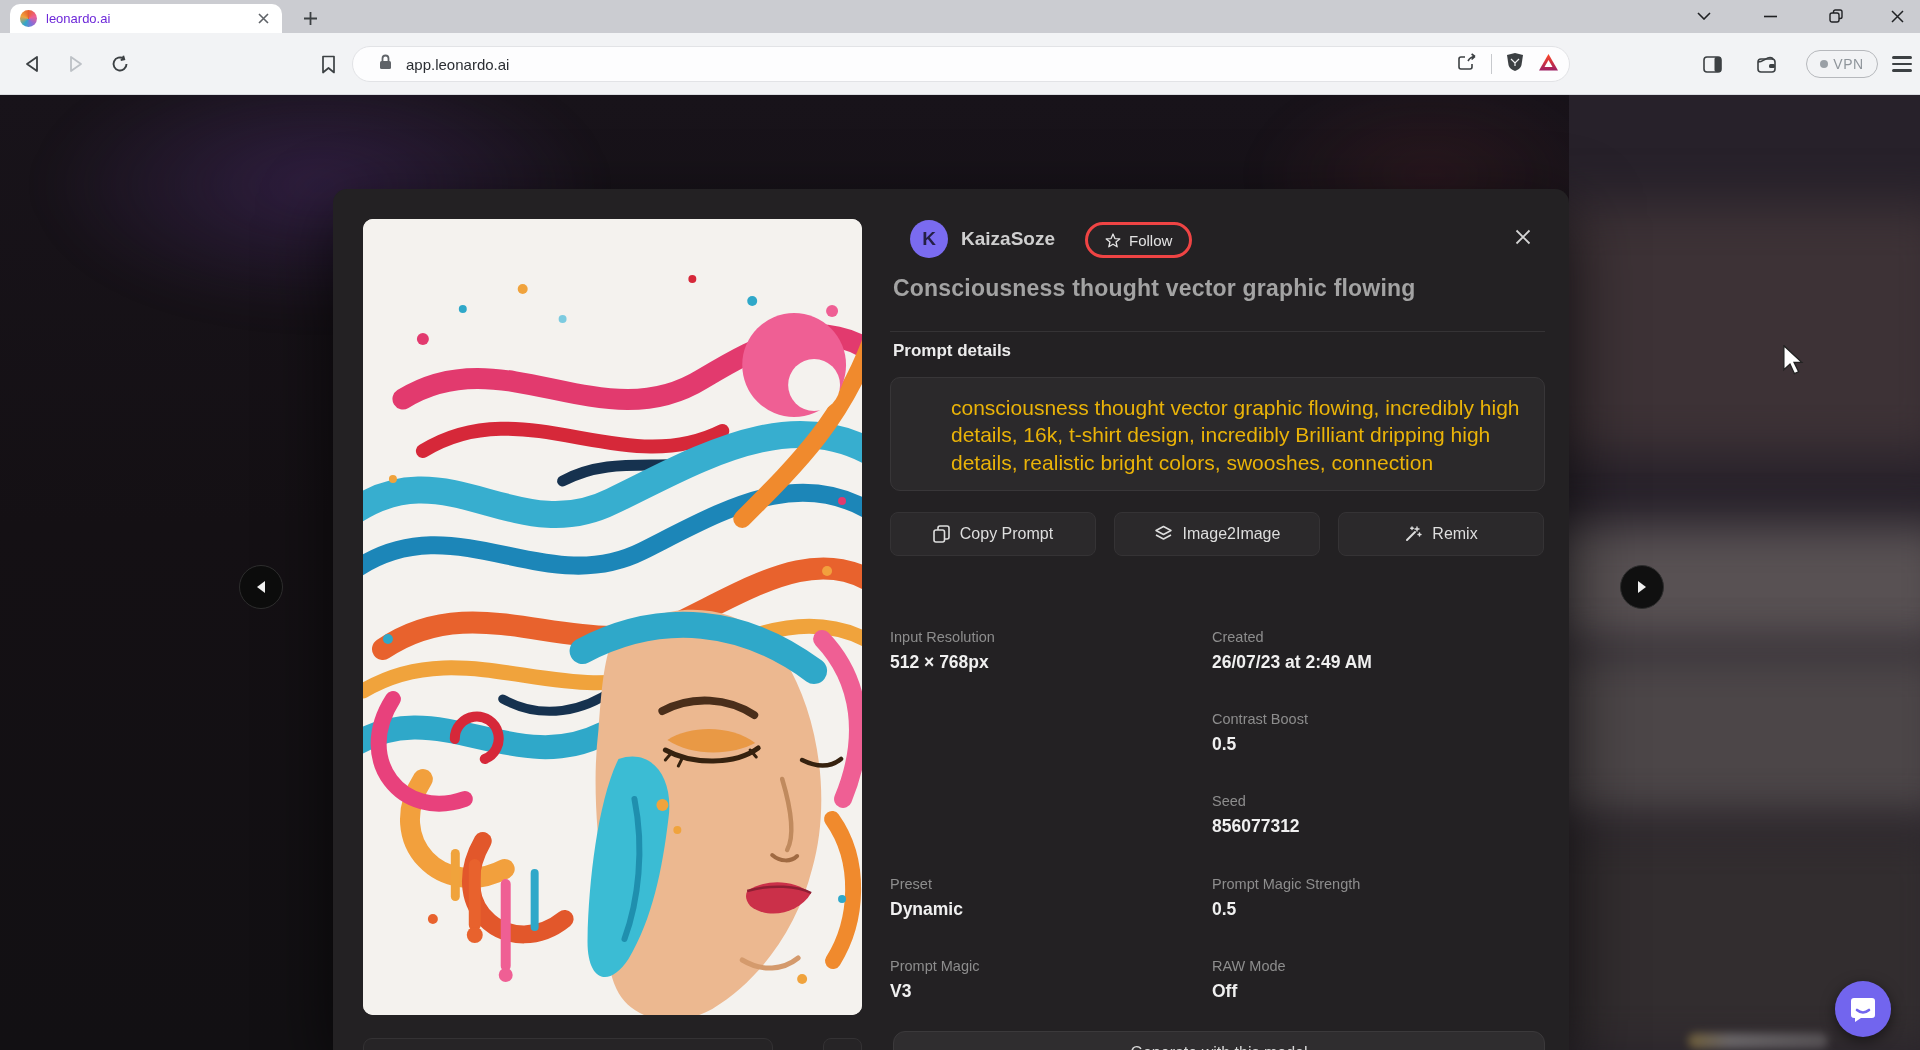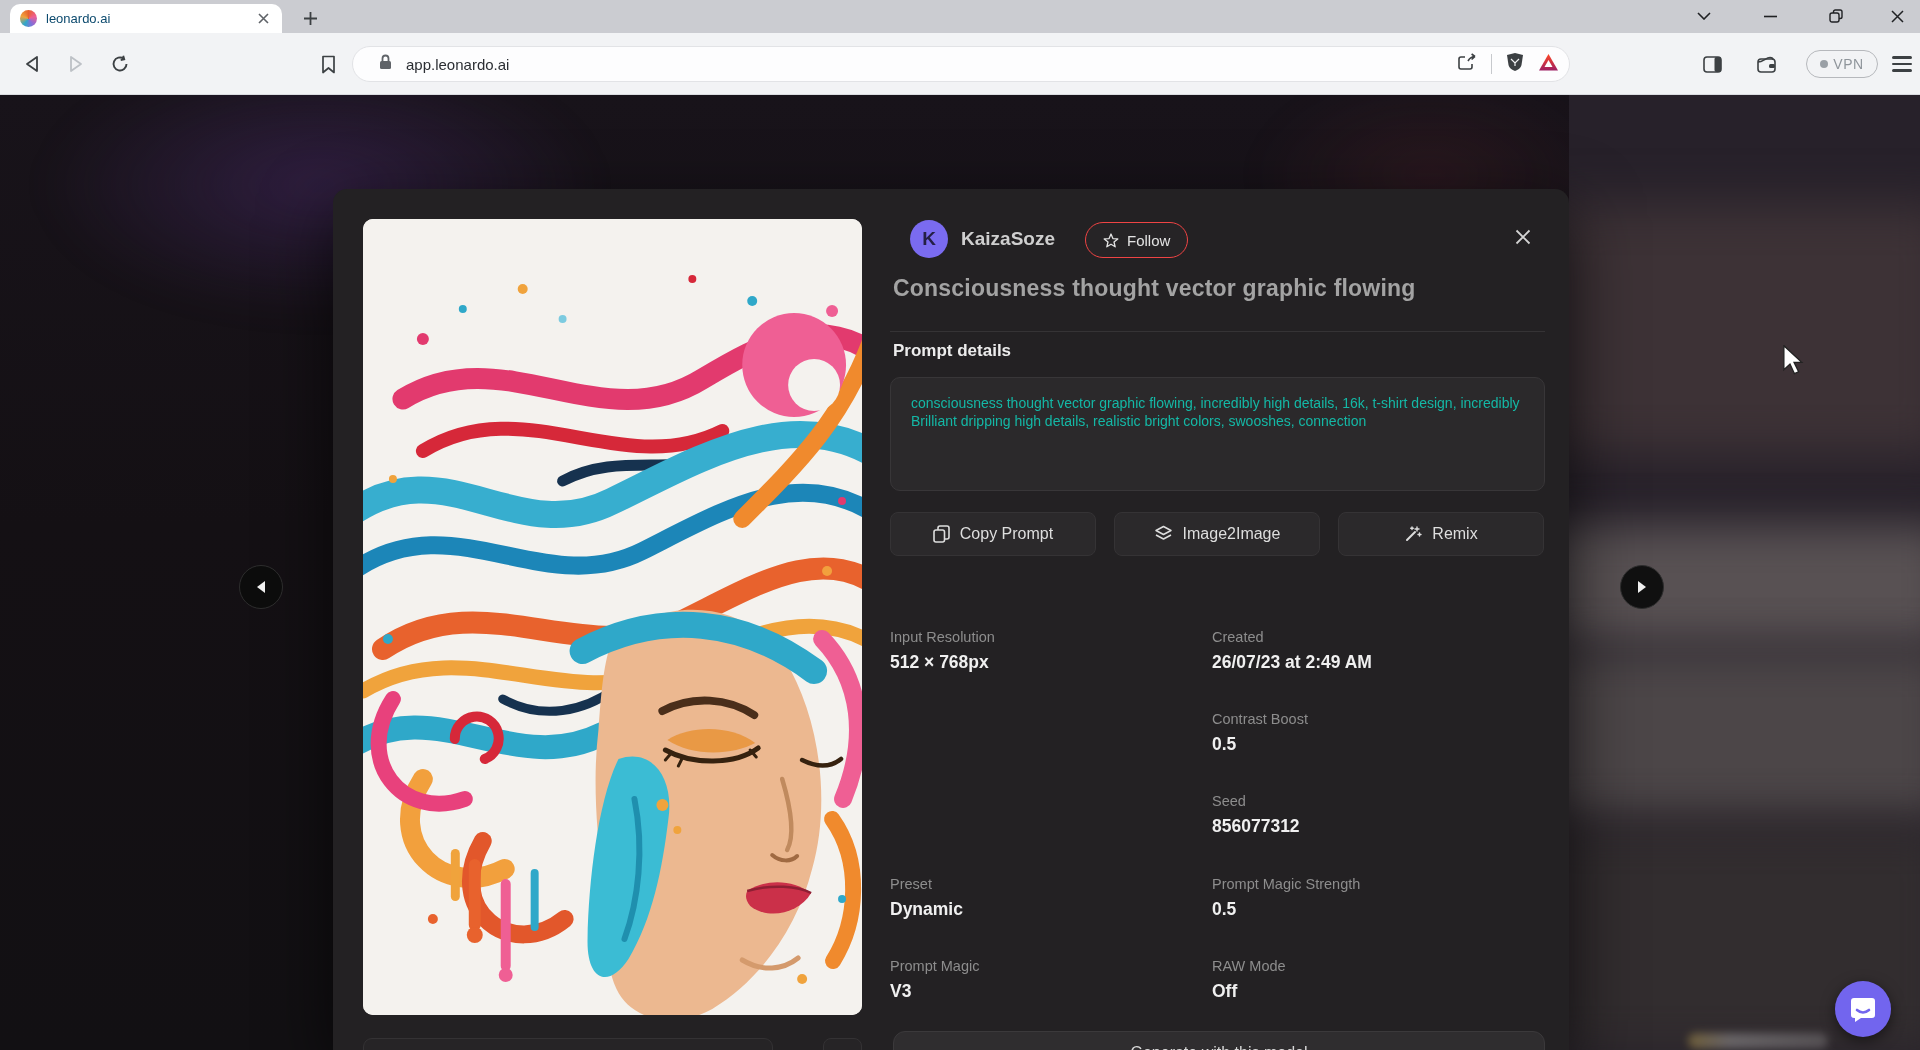--- a/index.html
+++ b/index.html
@@ -6,21 +6,21 @@
   html,body { width:1920px; height:1050px; overflow:hidden; background:#141014;
               font-family:"Liberation Sans", sans-serif; }
   .screen { position:relative; width:1920px; height:1050px; overflow:hidden; }
 
   
   .tabstrip { position:absolute; left:0; top:0; width:1920px; height:33px; background:#cbccd1; }
   .tab { position:absolute; left:10px; top:4px; width:272px; height:29px; background:#ffffff;
          border-radius:10px 10px 0 0; display:flex; align-items:center; padding:0 10px; }
   .favicon { width:17px; height:17px; border-radius:50%; flex:0 0 auto;
              background:conic-gradient(#e8622d,#ef5f94,#8a6cd8,#2fa8c9,#f0a33c,#e8622d); }
-  .tab-title { font-size:13px; color:#0c4a6e; margin-left:9px; white-space:nowrap; }
+  .tab-title { font-size:13px; color:#6d28d9; margin-left:9px; white-space:nowrap; }
   .tab-close { margin-left:auto; width:18px; height:18px; display:flex; align-items:center; justify-content:center; }
   .newtab { position:absolute; left:296px; top:4px; width:28px; height:28px; display:flex; align-items:center; justify-content:center; }
   .winctl { position:absolute; top:0; width:46px; height:32px; display:flex; align-items:center; justify-content:center; }
   .toolbar { position:absolute; left:0; top:33px; width:1920px; height:62px; background:#f2f3f5; border-bottom:1px solid #dadce0; }
   .tool-btn { position:absolute; top:11px; width:40px; height:40px; border-radius:50%;
               display:flex; align-items:center; justify-content:center; }
   .urlbar { position:absolute; left:352px; top:13px; width:1218px; height:36px; background:#fdfdfe;
             border-radius:18px; border:1px solid #e2e3e6; display:flex; align-items:center; }
   .lock { margin-left:26px; }
   .url-text { font-size:15px; color:#2b2e33; margin-left:14px; }
@@ -53,31 +53,31 @@
   
   .modal { position:absolute; left:333px; top:94px; width:1236px; height:861px; background:#232123;
            border-radius:14px 14px 0 0; box-shadow:0 24px 70px rgba(0,0,0,.65); overflow:hidden; }
   .artwork { position:absolute; left:30px; top:30px; width:499px; height:796px; border-radius:10px;
              overflow:hidden; background:#f4f2ee; }
   .avatar { position:absolute; left:577px; top:31px; width:38px; height:38px; border-radius:50%;
             background:#7a6bf0; display:flex; align-items:center; justify-content:center;
             font-size:19px; font-weight:bold; color:#241f45; }
   .author-name { position:absolute; left:628px; top:39px; font-size:19px; font-weight:600; color:#cfcfcf; }
   .follow-btn { position:absolute; left:752px; top:33px; height:36px; padding:0 17px; border-radius:18px;
-                background:#262426; border:1px solid #ef4444; display:flex; align-items:center; gap:8px; }
+                background:#262426; border:3px solid #ef4444; display:flex; align-items:center; gap:8px; }
   .follow-btn span { font-size:15px; color:#e3e3e3; }
   .modal-close { position:absolute; left:1173px; top:31px; width:34px; height:34px; display:flex;
                  align-items:center; justify-content:center; }
   .modal-title { position:absolute; left:560px; top:86px; width:650px; font-size:23px; font-weight:bold;
                  color:#a3a3a3; letter-spacing:.2px; }
   .hdiv { position:absolute; left:557px; top:142px; width:655px; height:1px; background:#353335; }
   .prompt-heading { position:absolute; left:560px; top:152px; font-size:17px; font-weight:bold; color:#ececec; }
   .prompt-box { position:absolute; left:557px; top:188px; width:655px; height:114px; background:#2b292b;
                 border:1px solid #383638; border-radius:10px; padding:16px 20px; }
-  .prompt-text { font-size:14px; line-height:1.3; color:#14b8a6; }
+  .prompt-text { font-size:21px; line-height:1.3; color:#eab308;margin-left:40px; }
   .action-btn { position:absolute; top:323px; width:206px; height:44px; background:#2b292b; border:1px solid #353335;
                 border-radius:8px; display:flex; align-items:center; justify-content:center; gap:10px; }
   .action-btn span { font-size:16px; color:#dedede; }
   .cell { position:absolute; width:300px; }
   .dlabel { font-size:14.5px; color:#8d8d8d; }
   .dvalue { margin-top:7px; font-size:17.5px; font-weight:600; color:#f0f0f0; display:flex; align-items:center; gap:8px; }
   .generate-btn { position:absolute; left:560px; top:842px; width:652px; height:46px; background:#2f2d2f;
                   border:1px solid #3b393b; border-radius:12px; display:flex; justify-content:center; }
   .generate-btn span { font-size:16px; color:#d8d8d8; margin-top:12px; }
   .under-bar { position:absolute; left:30px; top:849px; width:410px; height:30px; background:#262426;

